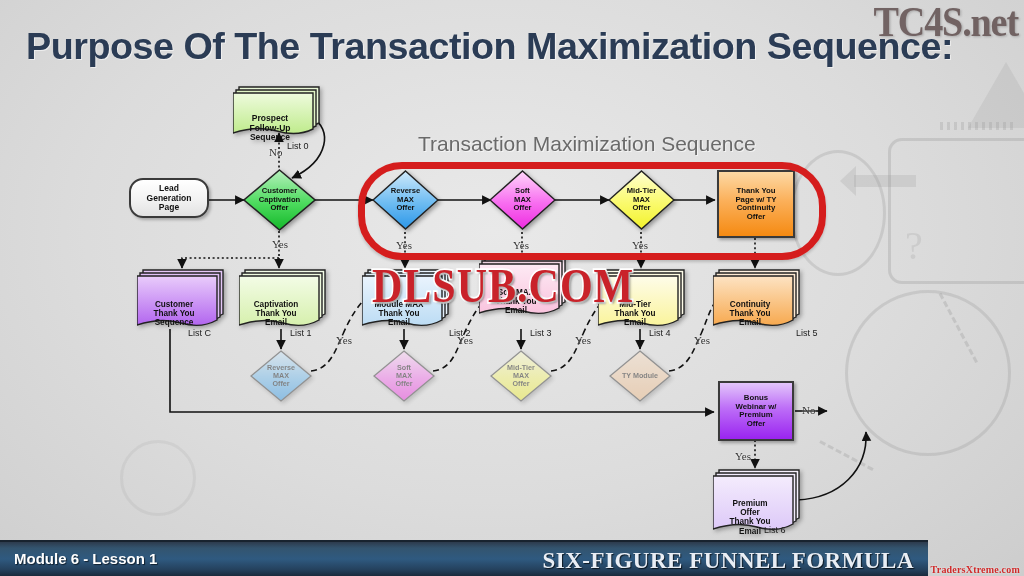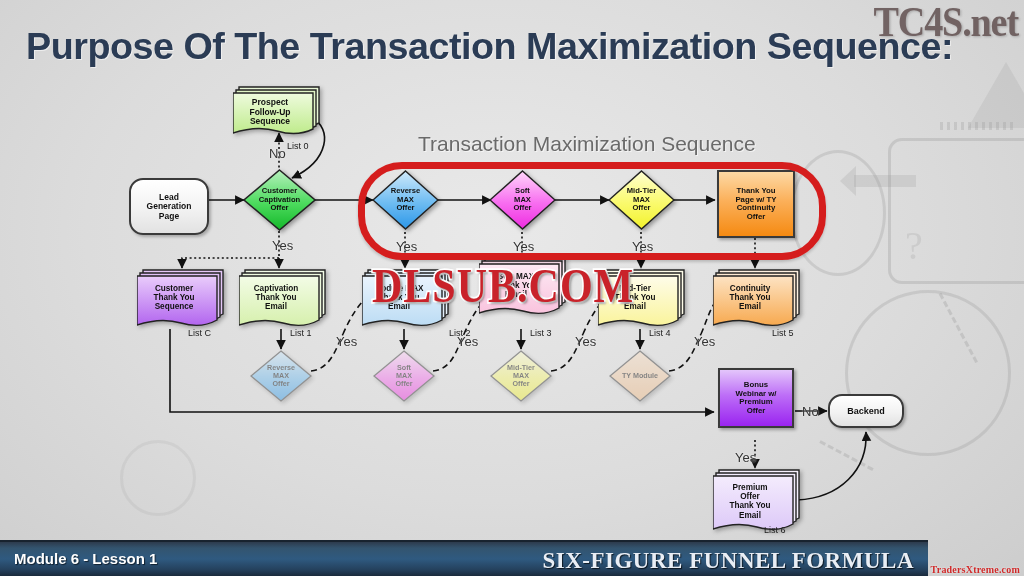--- a/index.html
+++ b/index.html
@@ -115,29 +115,30 @@
     border:2px solid #3a3a3a;
     box-shadow:2px 2px 3px rgba(0,0,0,.3);
   }
   
   .dia{filter:drop-shadow(2px 2px 2px rgba(0,0,0,.35));}
   .dia svg{position:absolute;left:0;top:0;}
   .dia .lbl{z-index:2;}
   
   .docstack{filter:drop-shadow(2px 2px 2px rgba(0,0,0,.3));}
   .docstack svg{position:absolute;left:0;top:0;}
-  .docstack .lbl{z-index:3;}
+  .docstack .lbl{z-index:3;margin-top:16px;}
   .listtag{
     position:absolute;font-size:9px;font-weight:normal;color:#222;
     white-space:nowrap;z-index:21;
   }
   
   .elabel{
-    position:absolute;font-size:13px;color:#333;white-space:nowrap;z-index:22;
+    position:absolute;font-size:11px;color:#333;white-space:nowrap;z-index:22;
     text-shadow:0 0 2px rgba(255,255,255,.9);
+    font-family:Liberation Serif, serif;
   }
   
   #edges{position:absolute;left:0;top:0;width:1024px;height:576px;z-index:10;}
   
   .faded{opacity:.45;}
   
   #footer{
     position:absolute;left:0;bottom:0;width:928px;height:34px;
     background:linear-gradient(to bottom,#2d3b4d 0%,#33546f 18%,#2f5a80 50%,#24405c 82%,#1a2a3c 100%);
     border-top:2px solid #18232f;
@@ -230,21 +231,21 @@
       <path d="M795,411 L827,411" marker-end="url(#ah)"></path>
 
       <path d="M755,440 L755,468" stroke-dasharray="2,2.6" marker-end="url(#ah)"></path>
 
       <path d="M797,500 C840,498 868,470 866,432" marker-end="url(#ah)"></path>
     </g>
   </svg>
 
   <div id="red-oval"></div>
 
-  <div class="node term" style="left:129px;top:178px;width:80px;height:57px;">
+  <div class="node term" style="left:129px;top:178px;width:80px;height:40px;">
     <div class="lbl" style="font-size:8.5px;white-space:pre-line;">Lead
 Generation
 Page</div>
   </div>
 
   <div class="node docstack" style="left:233px;top:85px;width:92px;height:52px;">
     <svg width="92" height="52" viewBox="0 0 92 52">
       <path d="M6,2 H86 V38 Q70,46 50,40 Q30,34 6,42 Z" fill="#e8f7d6" stroke="#222" stroke-width="1.4"></path>
       <path d="M3,5 H83 V41 Q67,49 47,43 Q27,37 3,45 Z" fill="#e0f4c6" stroke="#222" stroke-width="1.4"></path>
       <path d="M0,8 H80 V44 Q64,52 44,46 Q24,40 0,48 Z" fill="url(#gProsp)" stroke="#222" stroke-width="1.4"></path>
@@ -431,21 +432,21 @@
       </linearGradient>
         </defs>
       <path d="M6,2 H86 V46 Q70,55 50,49 Q30,43 6,51 Z" fill="#fdf0e0" stroke="#222" stroke-width="1.4"></path>
       <path d="M3,5 H83 V49 Q67,58 47,52 Q27,46 3,54 Z" fill="#fde9d2" stroke="#222" stroke-width="1.4"></path>
       <path d="M0,8 H80 V52 Q64,61 44,55 Q24,49 0,57 Z" fill="url(#gContty)" stroke="#222" stroke-width="1.4"></path>
     </svg>
     <div class="lbl" style="font-size:8.2px;white-space:pre-line;top:30px;left:-6px;right:12px;">Continuity
 Thank You
 Email</div>
   </div>
-  <div class="listtag" style="left:752px;top:328px;padding-left:20px;">List 5</div>
+  <div class="listtag" style="left:776px;top:328px;padding-left:20px;">List 5</div>
 
   <div class="node dia faded" style="left:250px;top:350px;width:62px;height:52px;">
     <svg width="62" height="52" viewBox="0 0 62 52">
       <path d="M31,1 L61,26 L31,51 L1,26 Z" fill="url(#gRev)" stroke="#333" stroke-width="1.3"></path>
     </svg>
     <div class="lbl" style="font-size:7.2px;white-space:pre-line;">Reverse
 MAX
 Offer</div>
   </div>
   <div class="node dia faded" style="left:373px;top:350px;width:62px;height:52px;">
@@ -470,30 +471,27 @@
           <linearGradient id="gTyo" x1="0" y1="0" x2="0" y2="1">
         <stop offset="0%" stop-color="#fae0c6"></stop>
             <stop offset="100%" stop-color="#f0b983"></stop>
       </linearGradient>
         </defs>
       <path d="M31,1 L61,26 L31,51 L1,26 Z" fill="url(#gTyo)" stroke="#333" stroke-width="1.3"></path>
     </svg>
     <div class="lbl" style="font-size:7.2px;white-space:pre-line;">TY Module</div>
   </div>
 
-  <div class="node proc" style="left:718px;top:368px;width:76px;height:60px;background:linear-gradient(to bottom,#e3c5fb 0%,#bd6ef7 45%,#9a24f0 100%);">
+  <div class="node proc" style="left:718px;top:381px;width:76px;height:60px;background:linear-gradient(to bottom,#e3c5fb 0%,#bd6ef7 45%,#9a24f0 100%);">
     <div class="lbl" style="font-size:7.8px;white-space:pre-line;">Bonus
 Webinar w/
 Premium
 Offer</div>
   </div>
 
-  <div class="node term" style="left:828px;top:394px;width:76px;height:34px;">
-    <div class="lbl" style="font-size:9px;white-space:pre-line;">Backend</div>
-  </div>
 
   <div class="node docstack" style="left:713px;top:468px;width:92px;height:66px;">
     <svg width="92" height="66" viewBox="0 0 92 66">
       <defs>
           <linearGradient id="gPrem" x1="0" y1="0" x2="0" y2="1">
         <stop offset="0%" stop-color="#f4ecfd"></stop>
             <stop offset="100%" stop-color="#ddc9f8"></stop>
       </linearGradient>
         </defs>
       <path d="M6,2 H86 V50 Q70,59 50,53 Q30,47 6,55 Z" fill="#f6f0fd" stroke="#222" stroke-width="1.4"></path>

